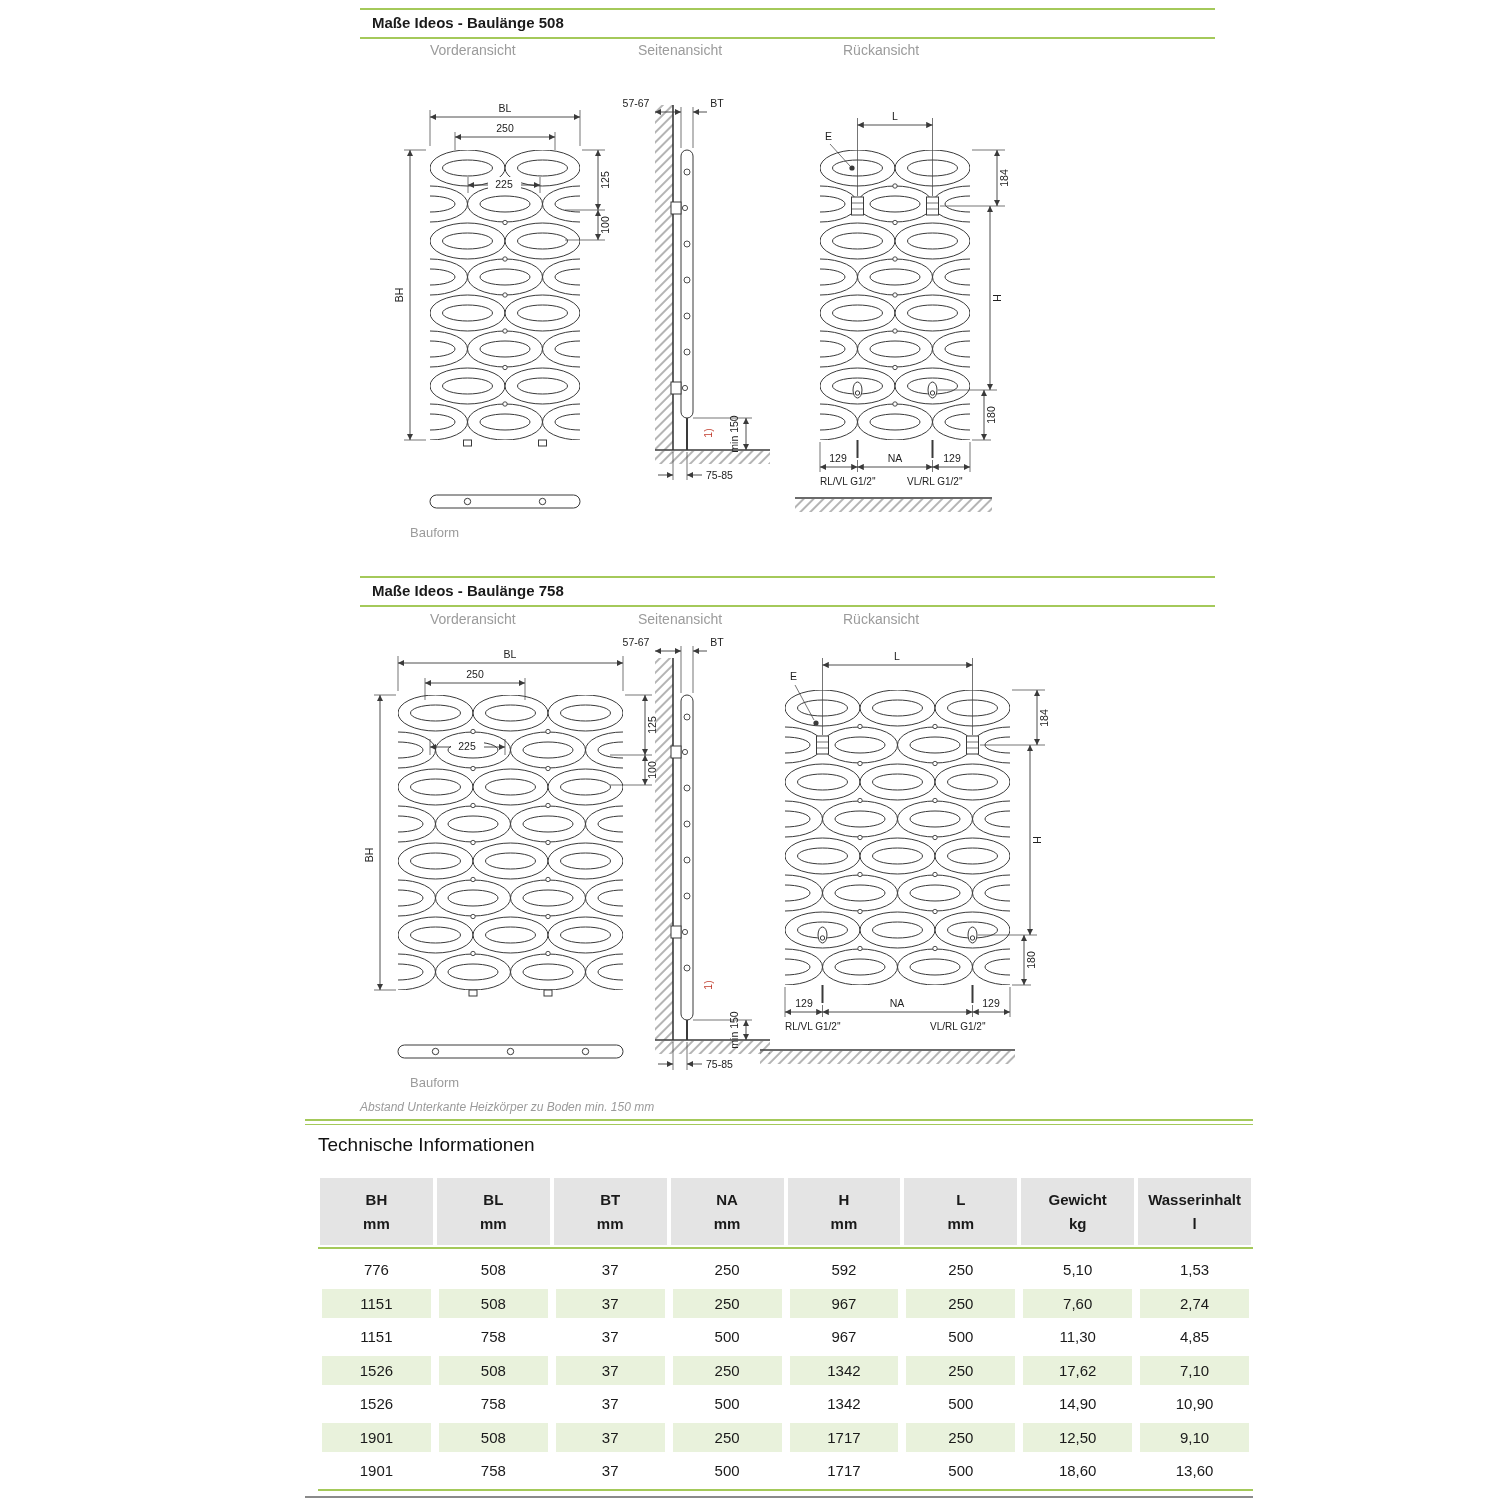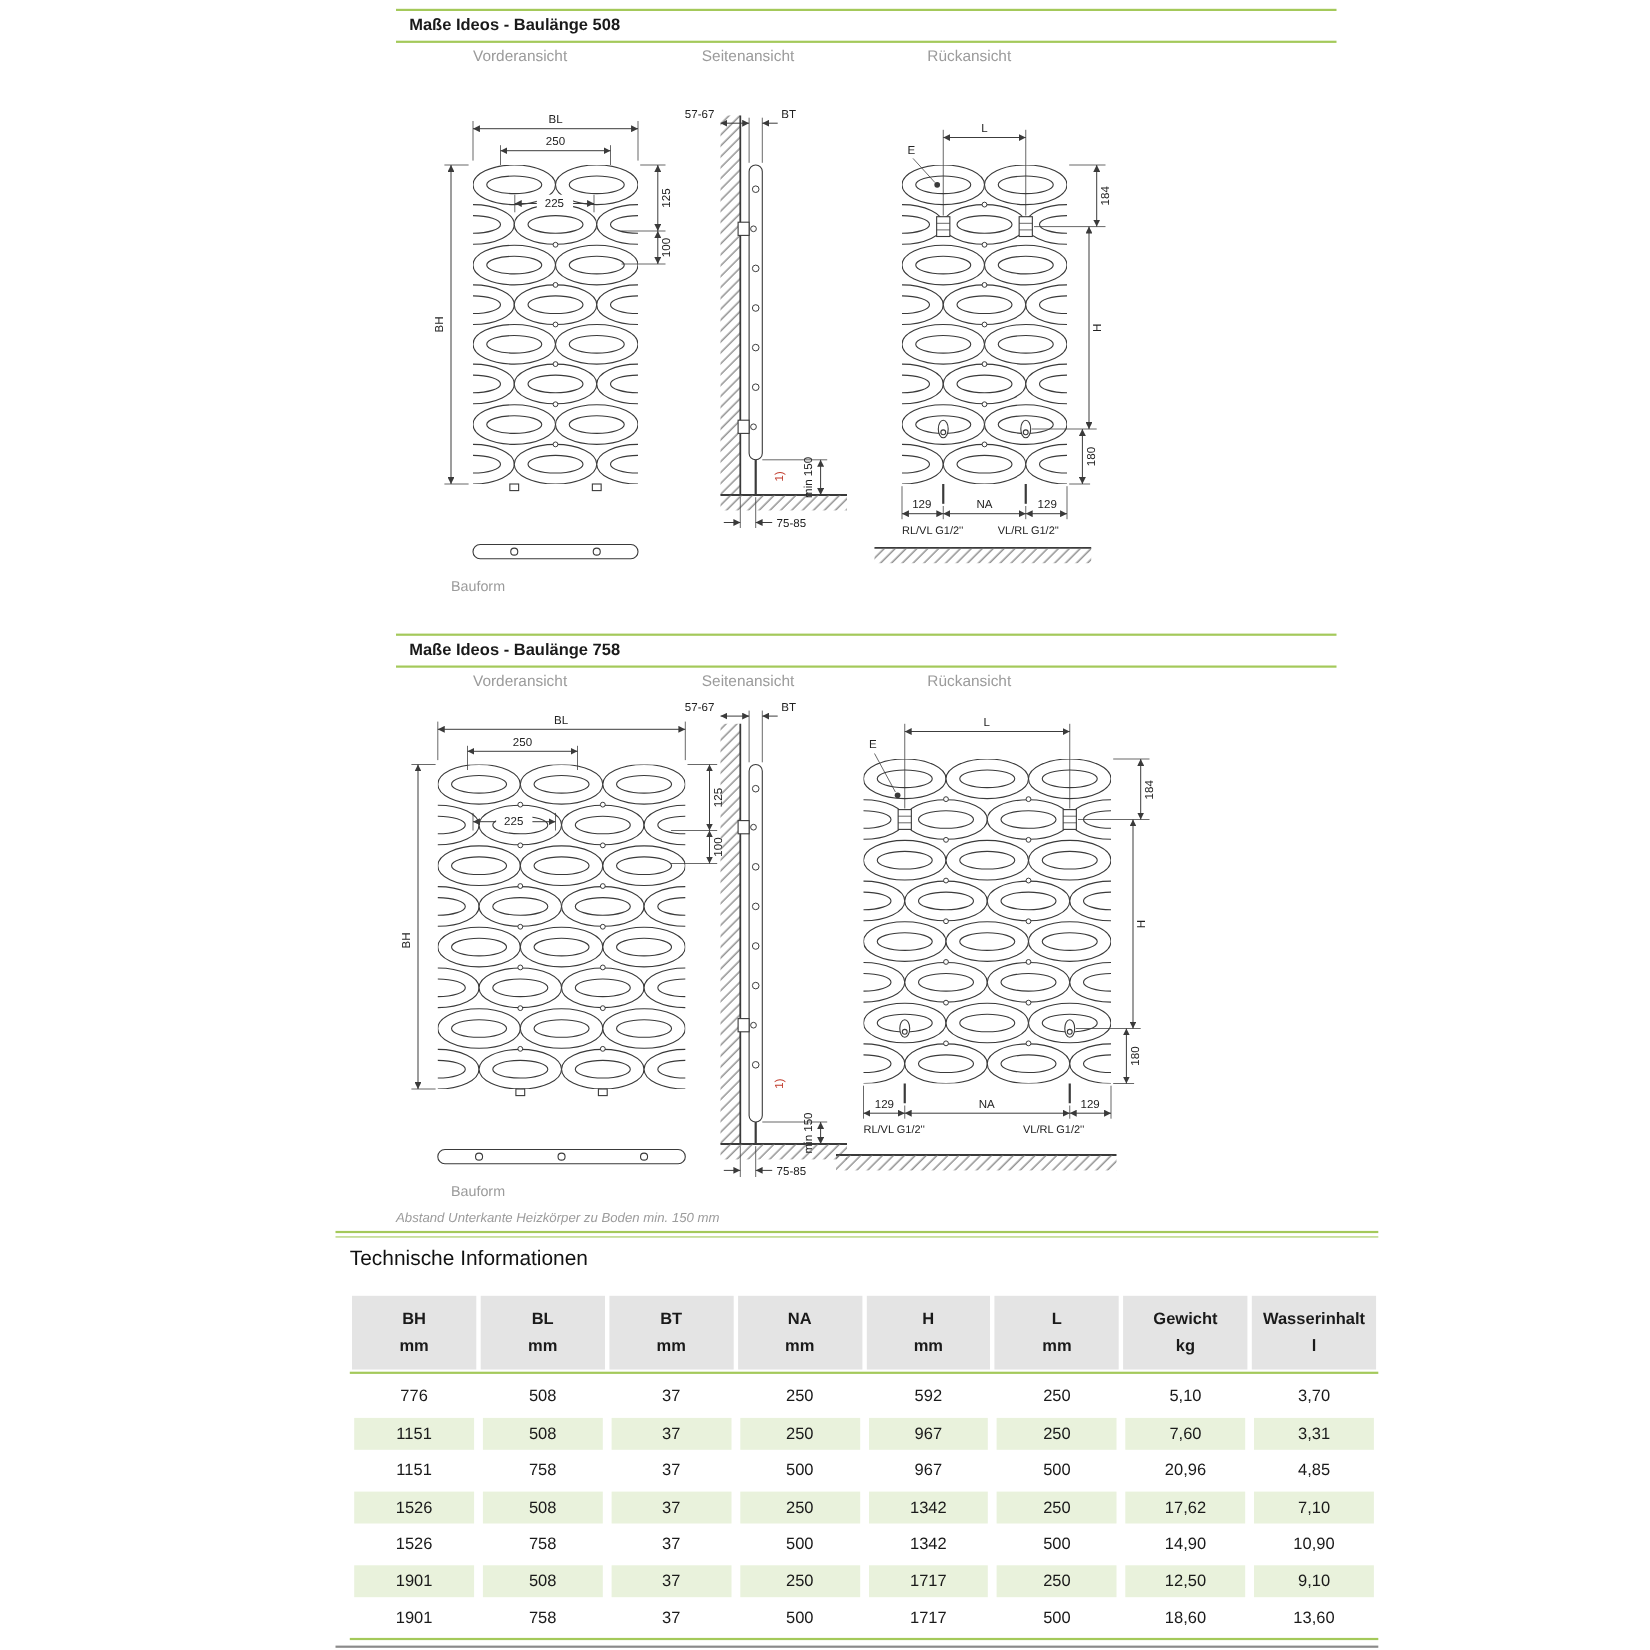--- a/index.html
+++ b/index.html
@@ -430,40 +430,40 @@
 
   <div class="tbody" style="left:318px;top:1253px;width:935px">
     <div class="trow">
       <div class="cell">776</div>
       <div class="cell">508</div>
       <div class="cell">37</div>
       <div class="cell">250</div>
       <div class="cell">592</div>
       <div class="cell">250</div>
       <div class="cell">5,10</div>
-      <div class="cell">3,70</div>
+      <div class="cell">1,53</div>
     </div>
     <div class="trow">
       <div class="cell">1151</div>
       <div class="cell">508</div>
       <div class="cell">37</div>
       <div class="cell">250</div>
       <div class="cell">967</div>
       <div class="cell">250</div>
       <div class="cell">7,60</div>
-      <div class="cell">3,31</div>
+      <div class="cell">2,74</div>
     </div>
     <div class="trow">
       <div class="cell">1151</div>
       <div class="cell">758</div>
       <div class="cell">37</div>
       <div class="cell">500</div>
       <div class="cell">967</div>
       <div class="cell">500</div>
-      <div class="cell">20,96</div>
+      <div class="cell">11,30</div>
       <div class="cell">4,85</div>
     </div>
     <div class="trow">
       <div class="cell">1526</div>
       <div class="cell">508</div>
       <div class="cell">37</div>
       <div class="cell">250</div>
       <div class="cell">1342</div>
       <div class="cell">250</div>
       <div class="cell">17,62</div>

